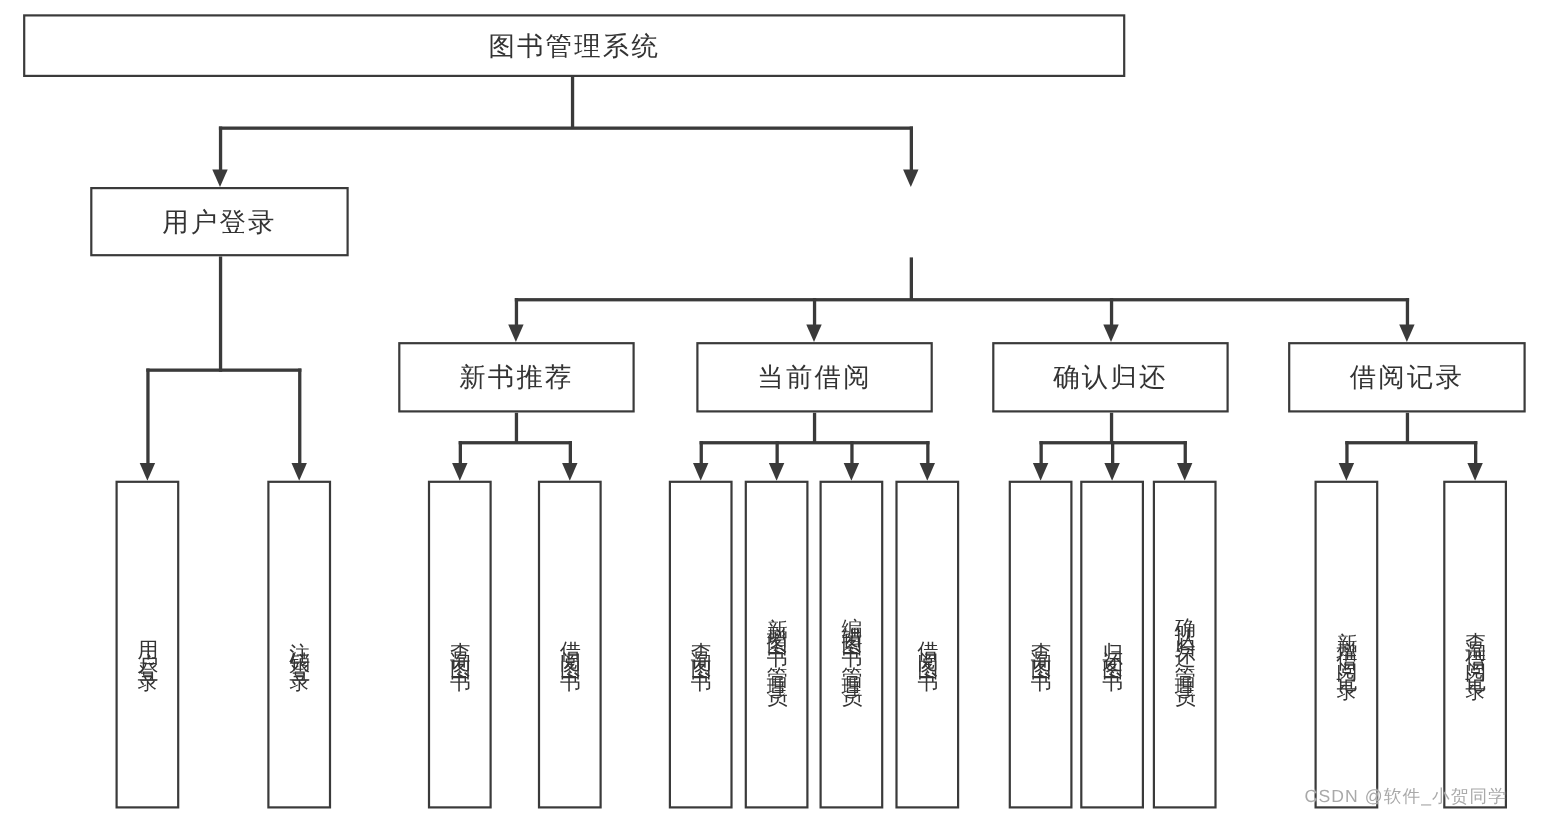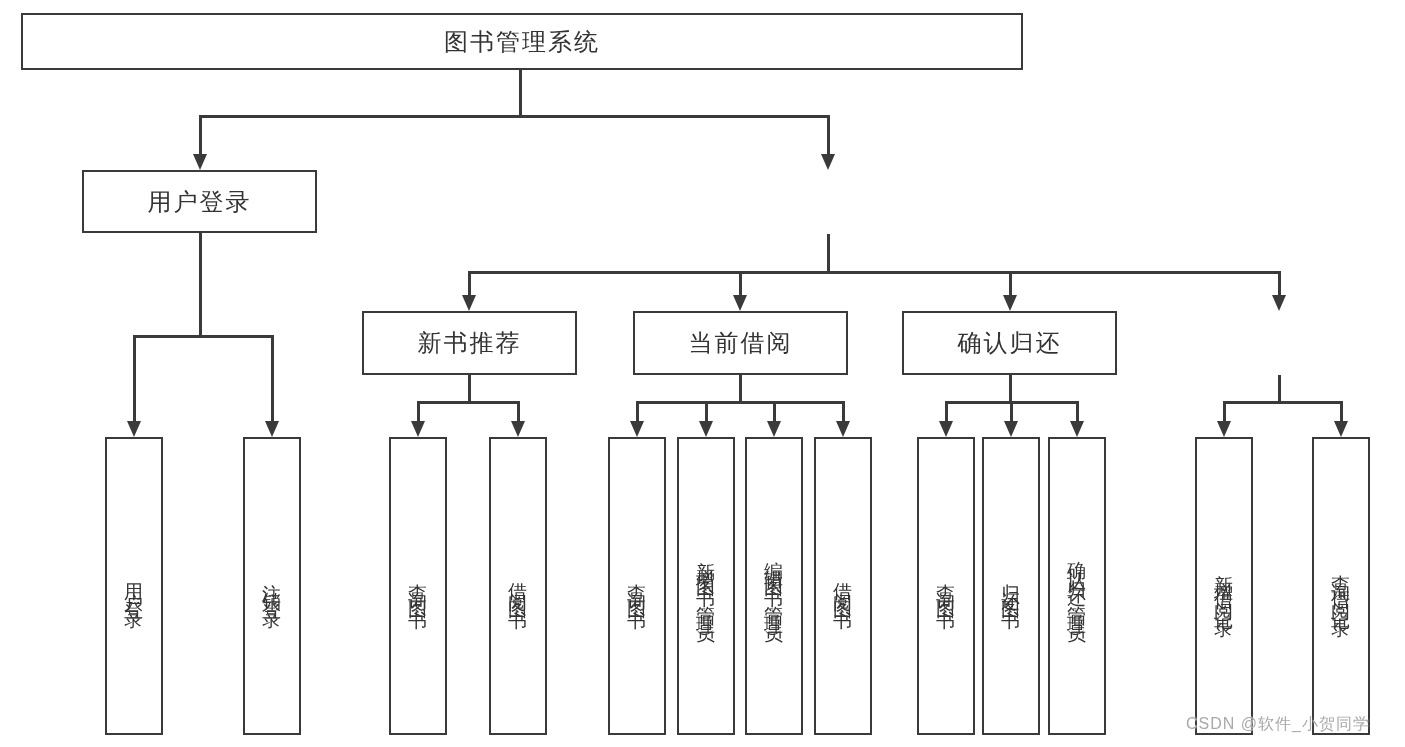--- a/index.html
+++ b/index.html
@@ -49,20 +49,23 @@
   </div>
 
   <div class="node" style="left:633px;top:311px;width:215px;height:64px;">
     <span>当前借阅</span>
   </div>
 
   <div class="node" style="left:902px;top:311px;width:215px;height:64px;">
     <span>确认归还</span>
   </div>
 
+  <div class="node" style="left:1171px;top:311px;width:216px;height:64px;">
+    <span>借阅记录</span>
+  </div>
 
   <div class="leaf" style="left:105px;">
     <span>用户登录</span>
     </div>
   <div class="leaf" style="left:243px;">
     <span>注销登录</span>
     </div>
 
   <div class="leaf" style="left:389px;">
     <span>查询图书</span>

